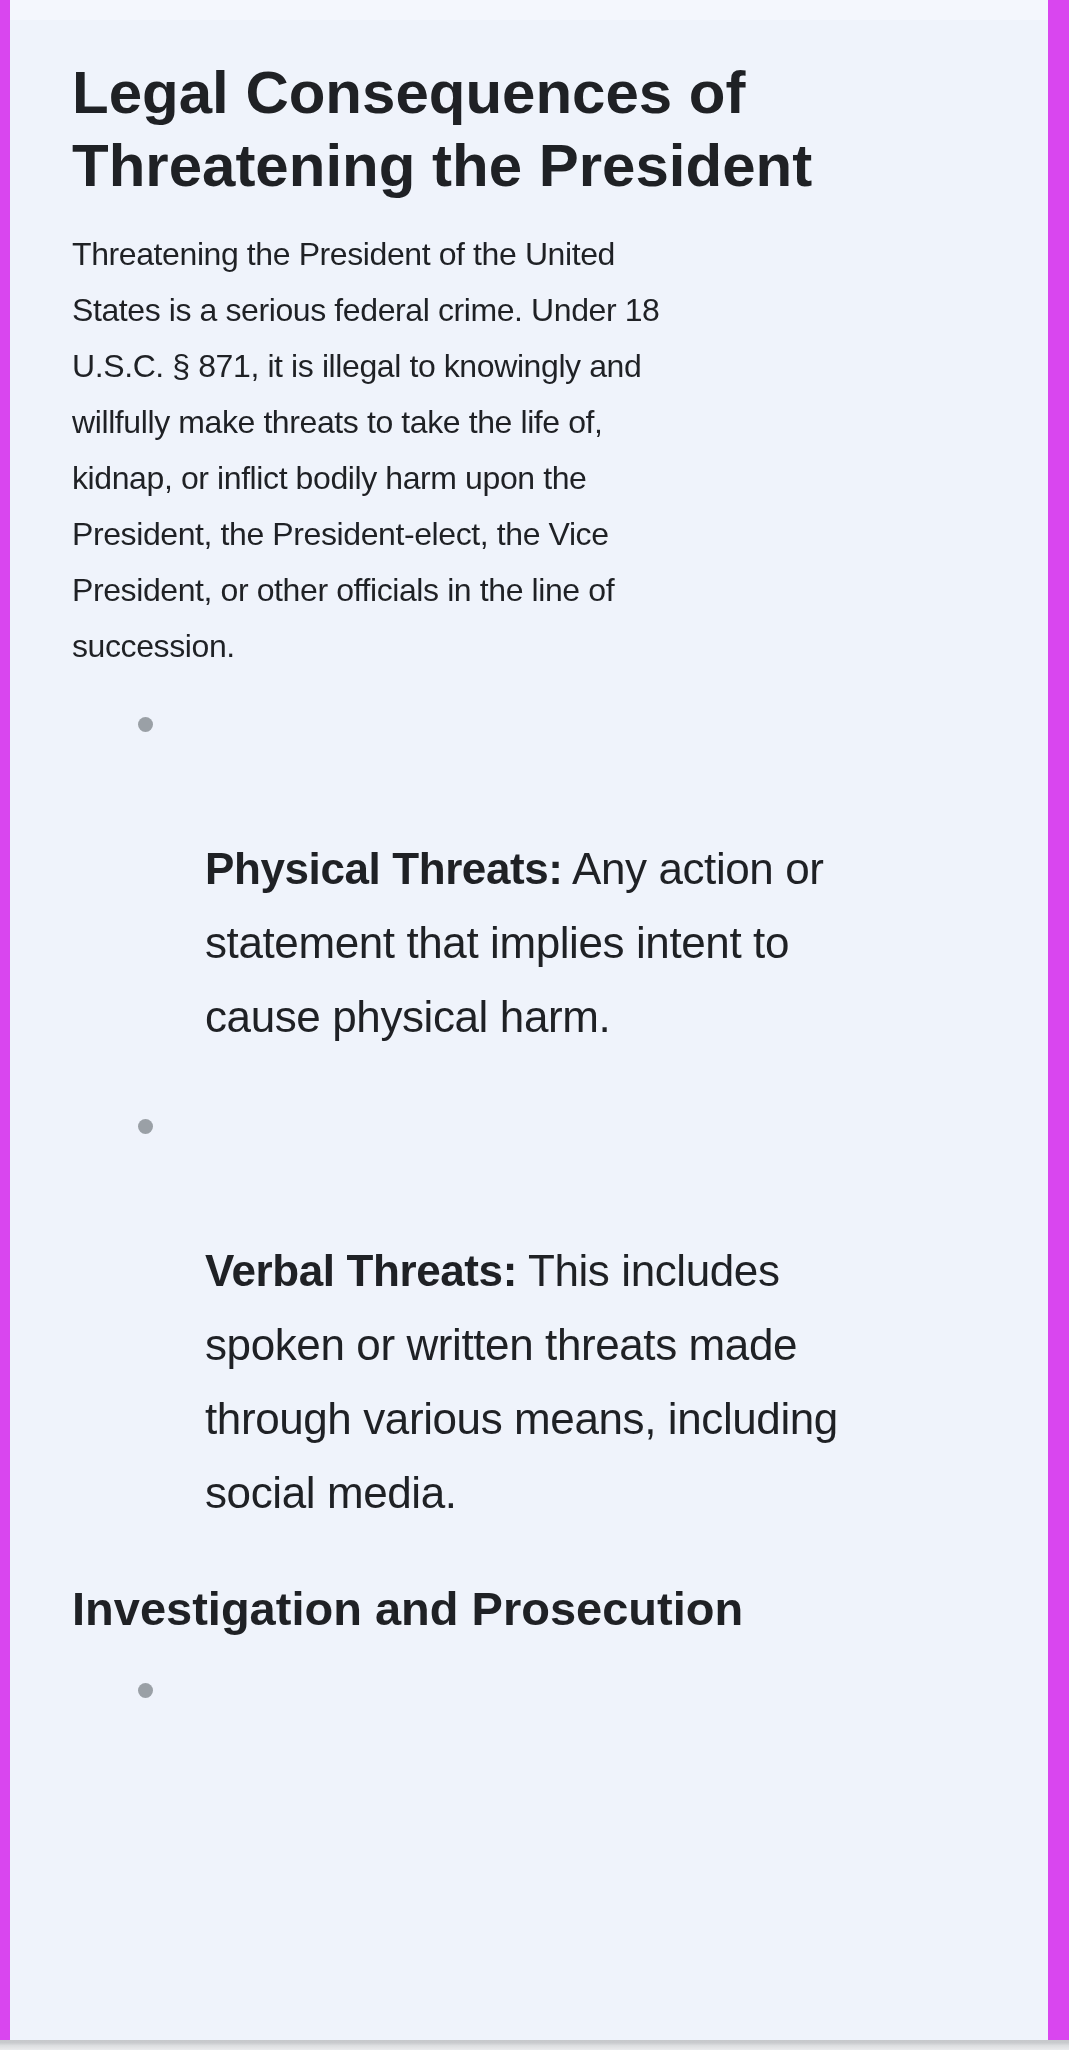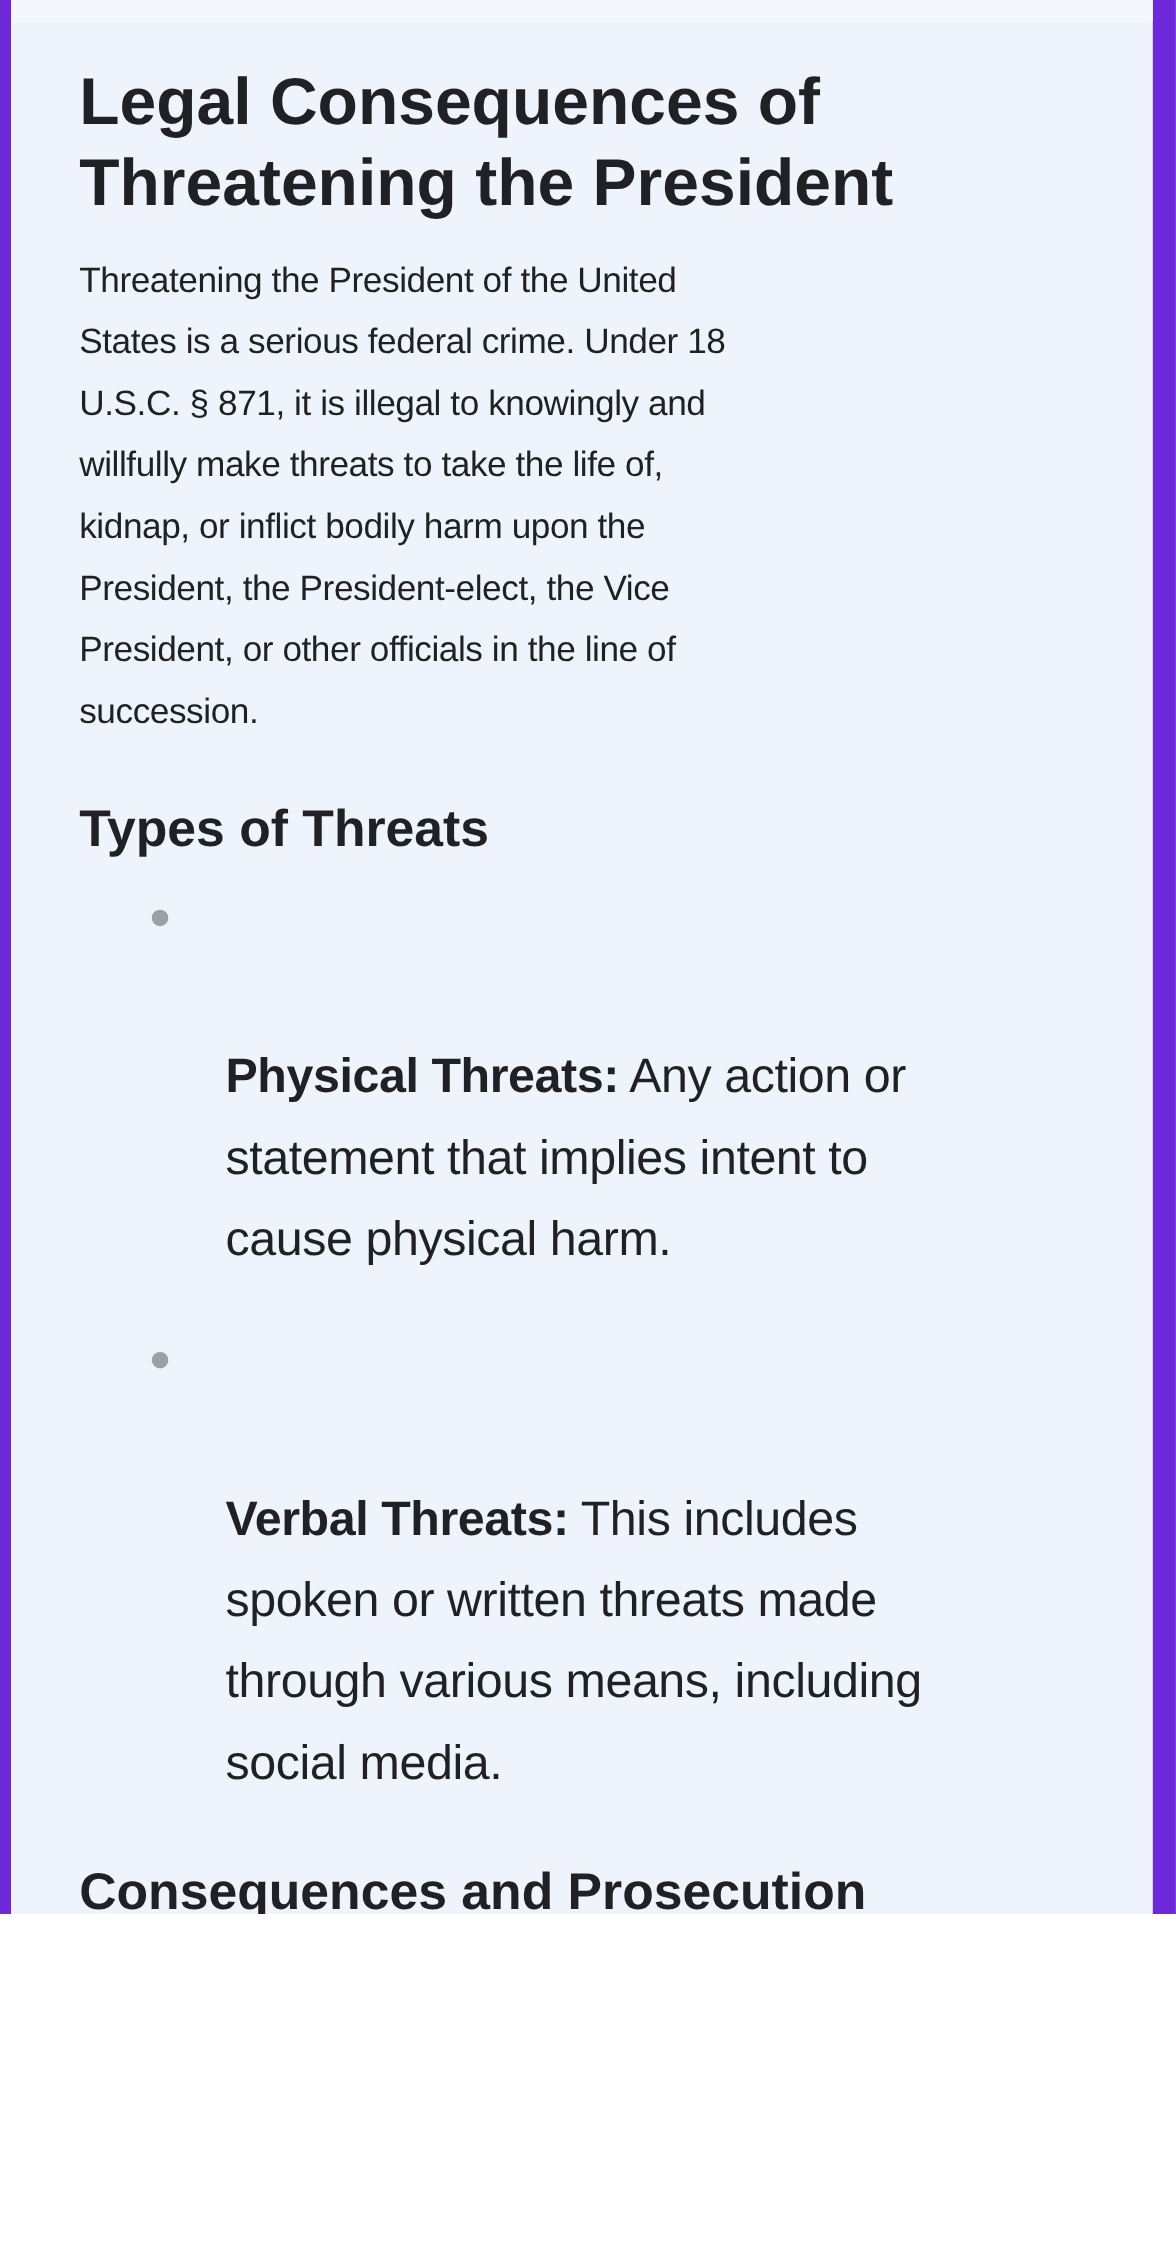--- a/index.html
+++ b/index.html
@@ -4,22 +4,22 @@
 <style>
   html, body {
     margin: 0;
     padding: 0;
     background: #ffffff;
     font-family: "Liberation Sans", "DejaVu Sans", sans-serif;
   }
   .page {
     position: relative;
     width: 1069px;
-    height: 1740px;
-    background: #6d28d9;
+    height: 2050px;
+    background: #d946ef;
     overflow: hidden;
   }
   
   .panel {
     position: absolute;
     left: 10px;
     top: 0;
     width: 1038px;
     height: 2040px;
     background: #eff3fb;
@@ -109,39 +109,38 @@
 
     <p class="intro">Threatening the President of the United
 States is a serious federal crime. Under 18
 U.S.C. § 871, it is illegal to knowingly and
 willfully make threats to take the life of,
 kidnap, or inflict bodily harm upon the
 President, the President-elect, the Vice
 President, or other officials in the line of
 succession.</p>
 
-    <h2 class="section-heading">Types of Threats</h2>
 
     <ul class="threat-list">
       <li>
         <span class="bullet-dot"></span>
         <span class="term">Physical Threats:</span><span class="rest"> Any action or
 statement that implies intent to
 cause physical harm.</span>
       </li>
       <li>
         <span class="bullet-dot"></span>
         <span class="term">Verbal Threats:</span><span class="rest"> This includes
 spoken or written threats made
 through various means, including
 social media.</span>
       </li>
     </ul>
 
-    <h2 class="section-heading">Consequences and Prosecution</h2>
+    <h2 class="section-heading">Investigation and Prosecution</h2>
 
     <ul class="threat-list">
       <li>
         <span class="bullet-dot"></span>
         
       </li>
     </ul>
   </div>
 
   <div class="bottom-bar"></div>

